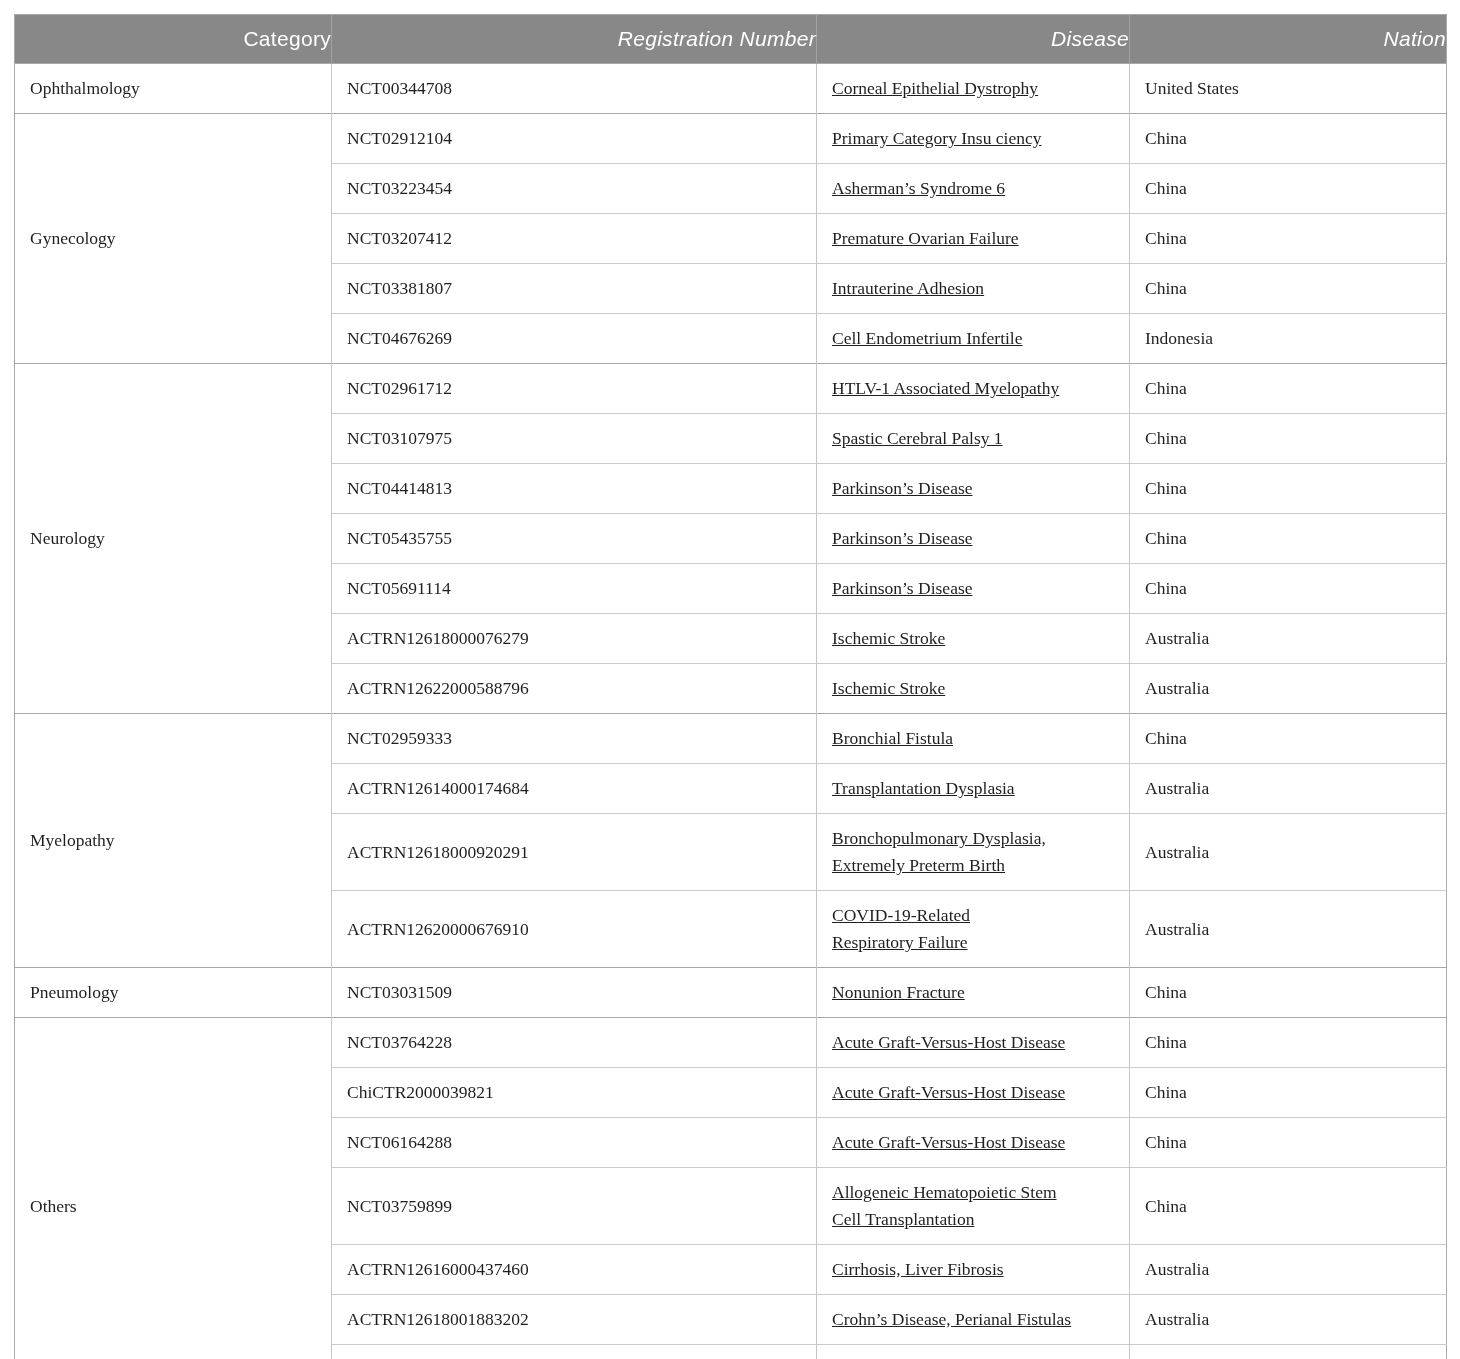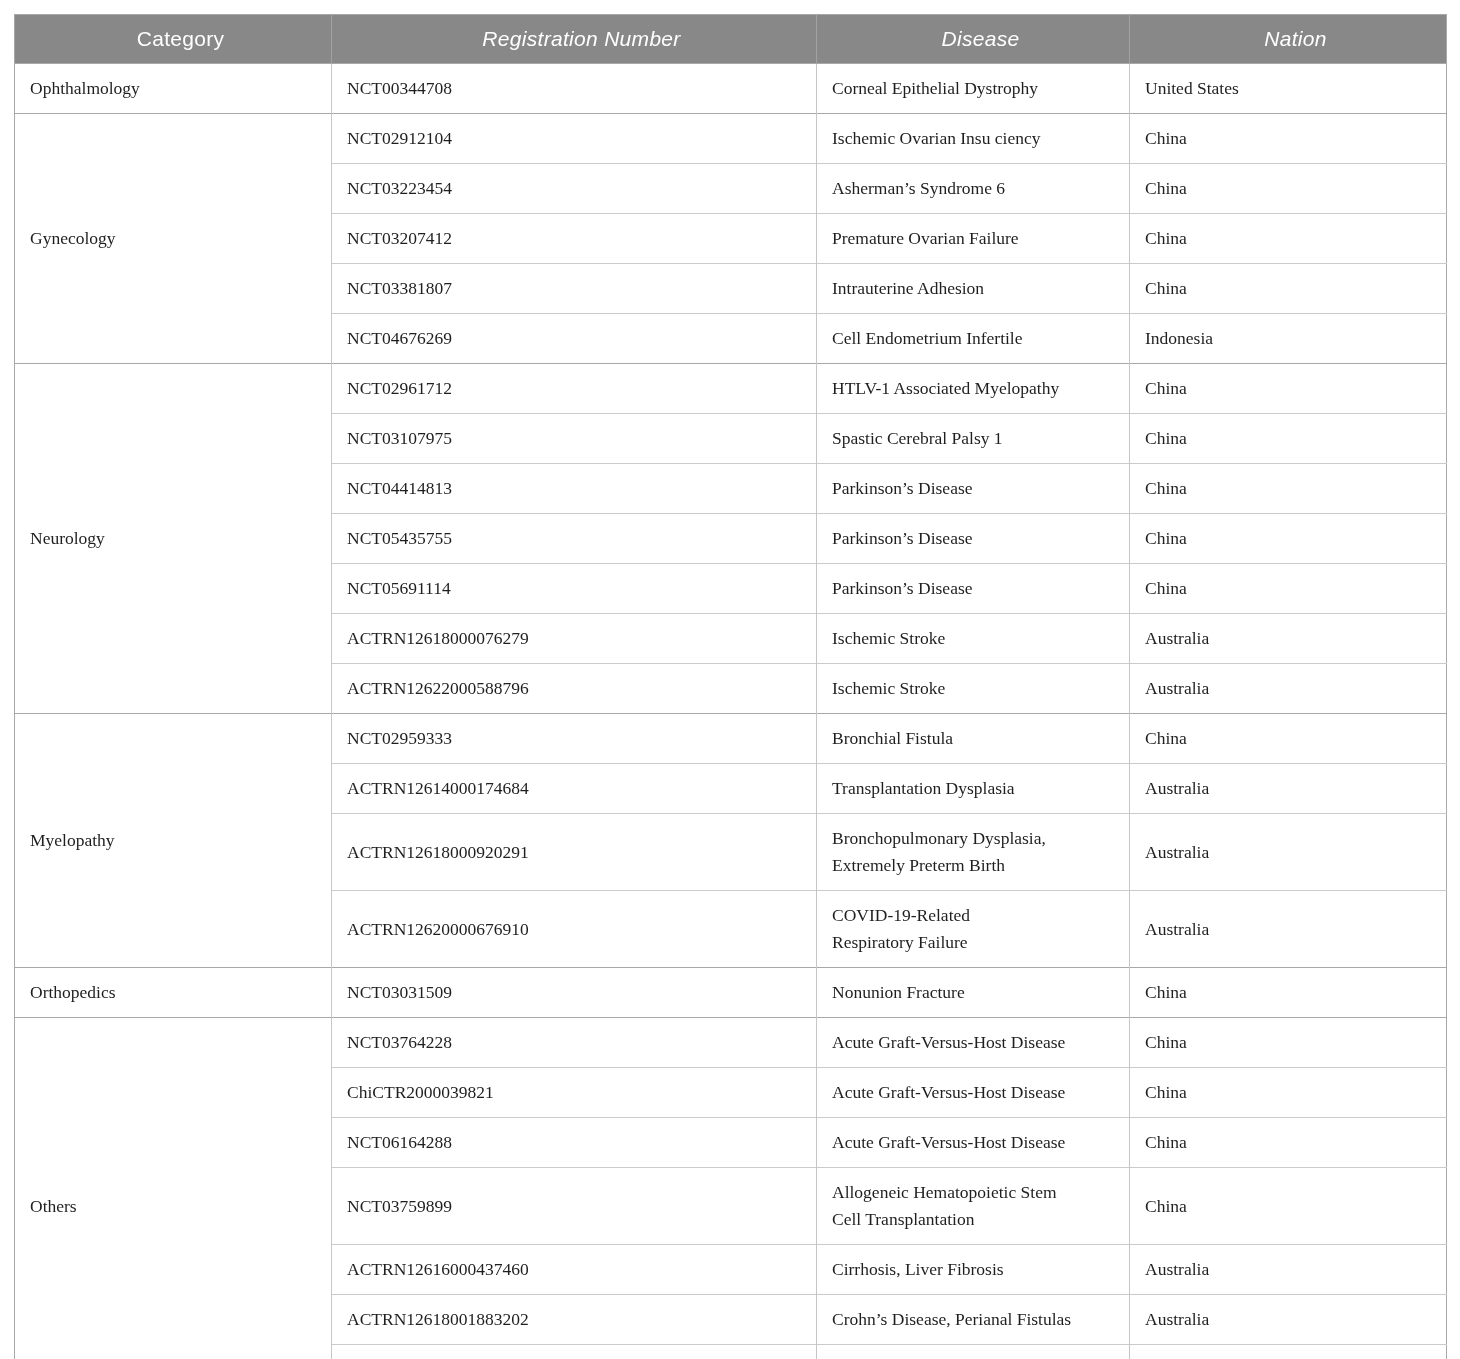--- a/index.html
+++ b/index.html
@@ -27,21 +27,21 @@
     background: #ffffff;
   }
   
   table.trials thead th {
     background: var(--header-bg, #888888);
     color: var(--header-text, #ffffff);
     font-family: "Liberation Sans", sans-serif;
     font-size: 21px;
     font-weight: 400;
     letter-spacing: 0.3px;
-    text-align: center;
+    text-align: right;
     height: 48px;
     padding: 0 0 0 15px;
     vertical-align: middle;
   }
   table.trials thead th + th {
     border-left: 1px solid var(--header-sep, #a2a2a2);
     font-style: italic;
   }
   
   table.trials td {
@@ -51,20 +51,21 @@
     padding: 11px 10px 11px 15px;
     height: 26px; 
     vertical-align: middle;
     overflow: hidden;
   }
   td.col-reg, td.col-disease, td.col-nation {
     border-left: 1px solid var(--col-line, #c6c6c6);
   }
   td.col-disease {
     white-space: pre-line;
+    text-decoration: underline;
   }
   
   tr.inner-row td {
     border-top: 1px solid var(--row-line, #cbcbcb);
   }
   
   tr.group-start td {
     border-top: 1px solid var(--group-line, #a8a8a8);
     margin-top: 38px;
   }
@@ -94,21 +95,21 @@
     <tbody id="table-body">
         <tr class="group-start">
           <td class="col-category" rowspan="1">Ophthalmology</td>
           <td class="col-reg">NCT00344708</td>
           <td class="col-disease">Corneal Epithelial Dystrophy</td>
           <td class="col-nation">United States</td>
         </tr>
         <tr class="group-start">
           <td class="col-category" rowspan="5">Gynecology</td>
           <td class="col-reg">NCT02912104</td>
-          <td class="col-disease">Ischemic Ovarian Insu ciency</td>
+          <td class="col-disease">Primary Category Insu ciency</td>
           <td class="col-nation">China</td>
         </tr>
         <tr class="inner-row">
           <td class="col-reg">NCT03223454</td>
           <td class="col-disease">Asherman’s Syndrome 6</td>
           <td class="col-nation">China</td>
         </tr>
         <tr class="inner-row">
           <td class="col-reg">NCT03207412</td>
           <td class="col-disease">Premature Ovarian Failure</td>
@@ -177,21 +178,21 @@
 Extremely Preterm Birth</td>
           <td class="col-nation">Australia</td>
         </tr>
         <tr class="inner-row">
           <td class="col-reg">ACTRN12620000676910</td>
           <td class="col-disease">COVID-19-Related
 Respiratory Failure</td>
           <td class="col-nation">Australia</td>
         </tr>
         <tr class="group-start">
-          <td class="col-category" rowspan="1">Orthopedics</td>
+          <td class="col-category" rowspan="1">Pneumology</td>
           <td class="col-reg">NCT03031509</td>
           <td class="col-disease">Nonunion Fracture</td>
           <td class="col-nation">China</td>
         </tr>
         <tr class="group-start">
           <td class="col-category" rowspan="7">Others</td>
           <td class="col-reg">NCT03764228</td>
           <td class="col-disease">Acute Graft-Versus-Host Disease</td>
           <td class="col-nation">China</td>
         </tr>

